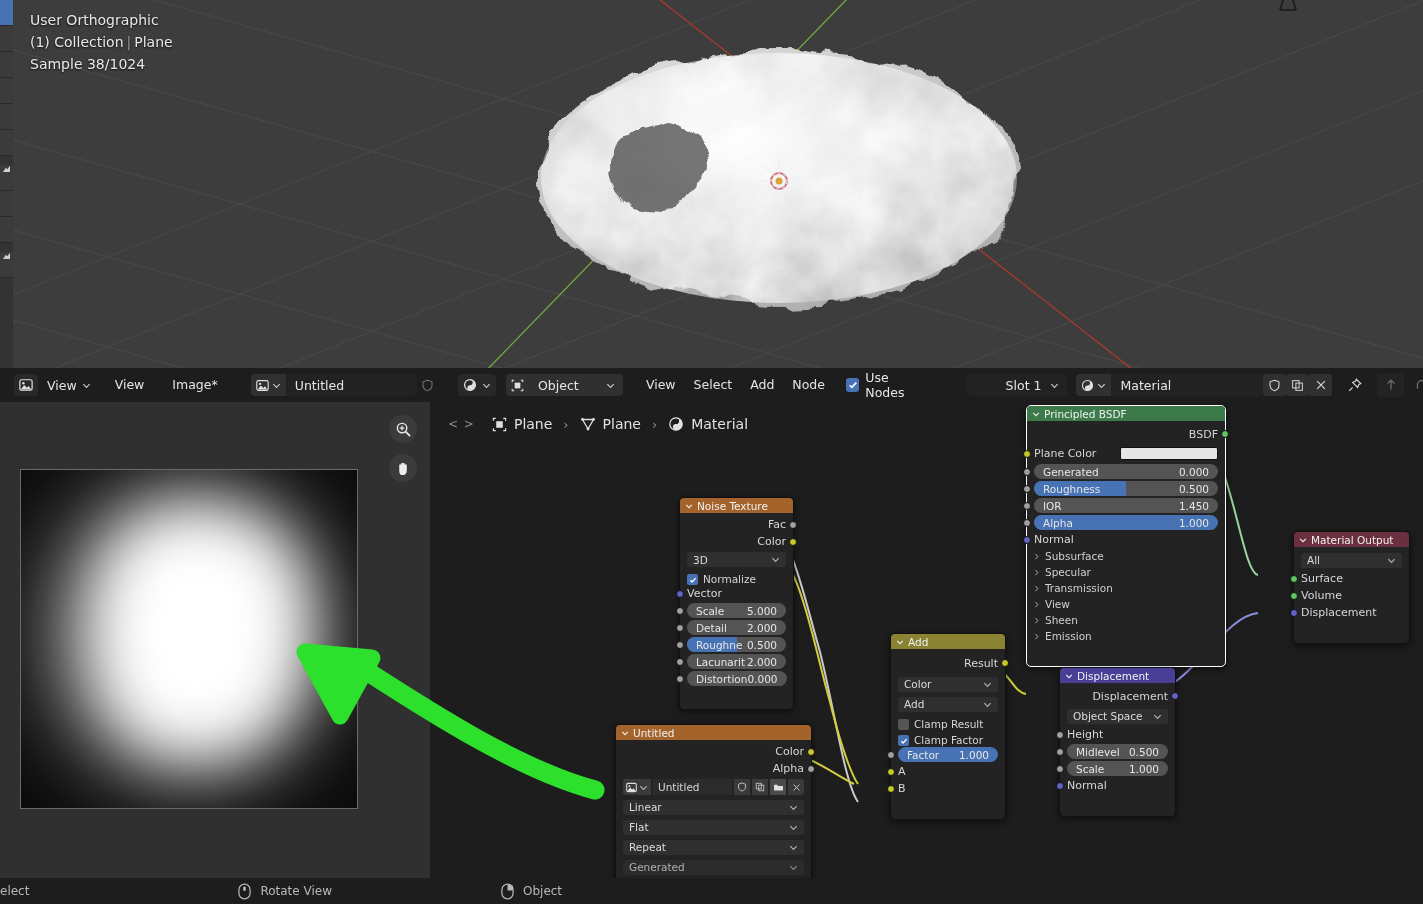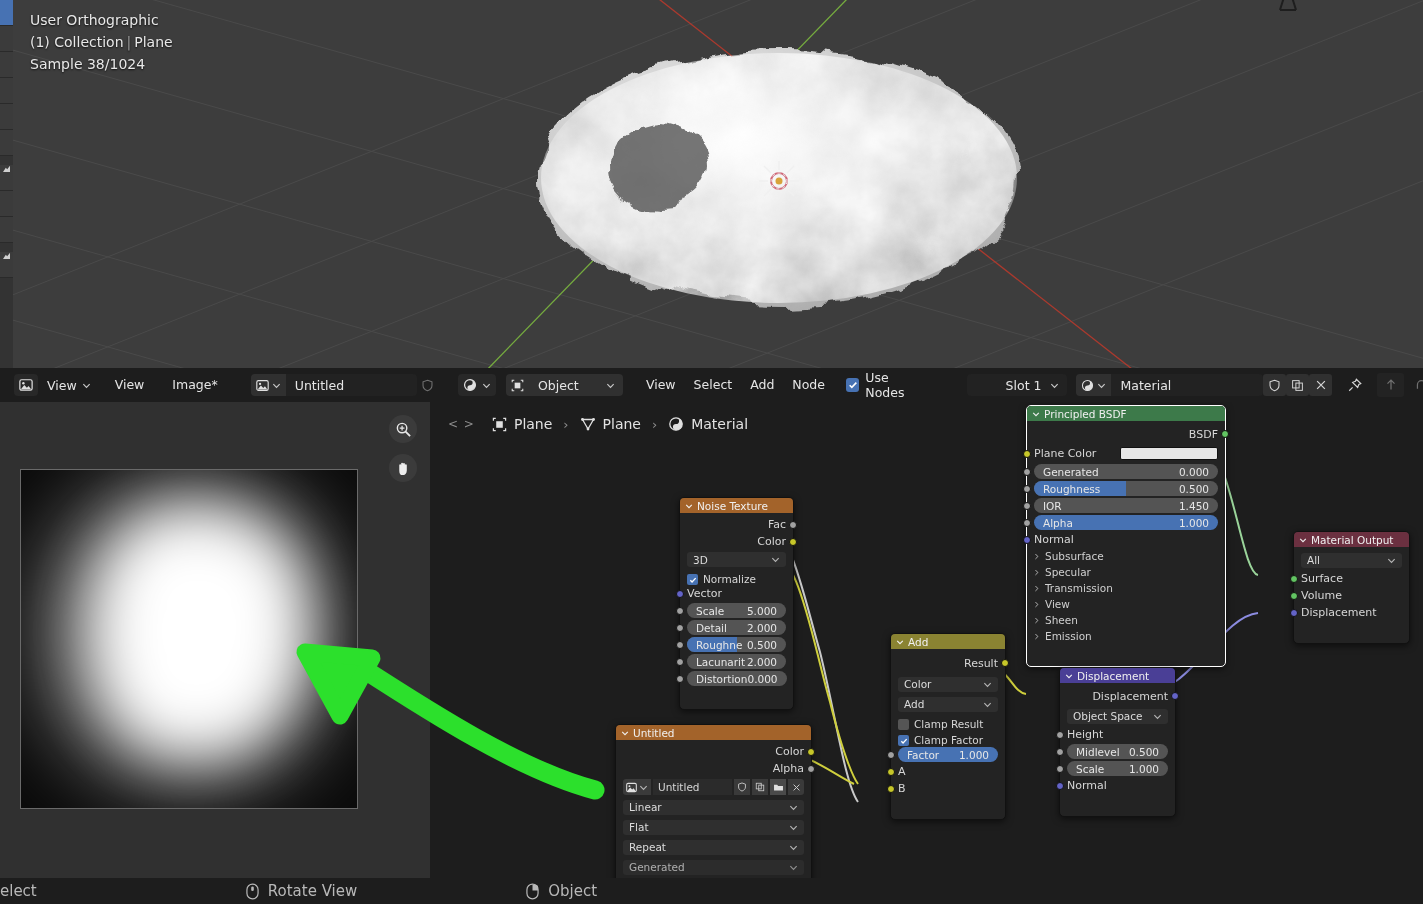--- a/index.html
+++ b/index.html
@@ -114,21 +114,21 @@
   .wires { position:absolute; left:0; top:0; width:993px; height:476px;
     pointer-events:none; }
 
   
   .annot { position:absolute; left:0; top:0; width:1423px; height:904px;
     pointer-events:none; }
 
   
   .statusbar { position:absolute; left:0; top:878px; width:1423px; height:26px;
     background:#1d1d1d; display:flex; align-items:center;
-    color:#b8b8b8; font-size:15px;text-align:right; }
+    color:#b8b8b8; font-size:12px;text-align:right; }
   .st-item { display:flex; align-items:center; gap:9px;padding-left:9px; }
 </style>
 </head>
 <body>
 
 <div class="app">
 
   <div class="viewport">
     <svg class="vp-grid" width="1423" height="368">
       <defs>

